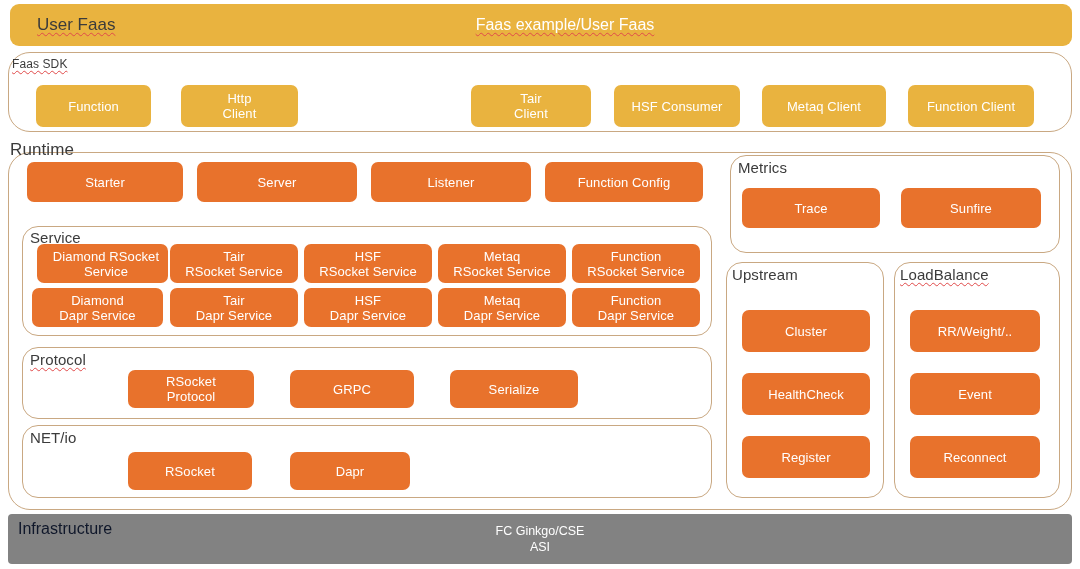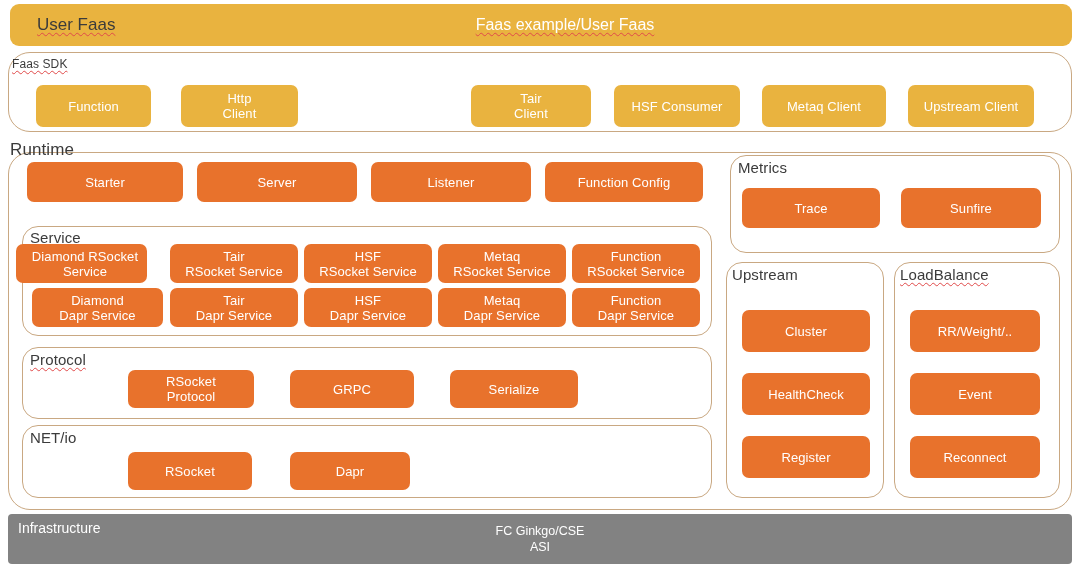--- a/index.html
+++ b/index.html
@@ -103,22 +103,22 @@
 
   
   .infra {
     background: #828282;
     border-radius: 4px;
   }
   .infra-left {
     position: absolute;
     left: 10px;
     top: 6px;
-    font-size: 14px;
-    color: #ffffff;
+    font-size: 16px;
+    color: #0f172a;
     white-space: nowrap;
   }
   .infra-center {
     position: absolute;
     left: 0; right: 0;
     top: 50%;
     transform: translateY(-50%);
     text-align: center;
     font-size: 12.5px;
     line-height: 16px;
@@ -139,34 +139,34 @@
   <div class="abs panel" style="left:8px; top:52px; width:1064px; height:80px;"></div>
   <div class="panel-label spell" style="left:12px; top:58px; font-size:12px;">Faas SDK</div>
 
   <div class="chip amber" style="left:36px;  top:85px; width:115px; height:42px;">Function</div>
   <div class="chip amber" style="left:181px; top:85px; width:117px; height:42px;">Http
 Client</div>
   <div class="chip amber" style="left:471px; top:85px; width:120px; height:42px;">Tair
 Client</div>
   <div class="chip amber" style="left:614px; top:85px; width:126px; height:42px;">HSF Consumer</div>
   <div class="chip amber" style="left:762px; top:85px; width:124px; height:42px;">Metaq Client</div>
-  <div class="chip amber" style="left:908px; top:85px; width:126px; height:42px;">Upstream Client</div>
+  <div class="chip amber" style="left:908px; top:85px; width:126px; height:42px;">Function Client</div>
 
   <div class="abs panel" style="left:8px; top:152px; width:1064px; height:358px;"></div>
   <div class="panel-label" style="left:10px; top:141px; font-size:17px;">Runtime</div>
 
   <div class="chip orange" style="left:27px;  top:162px; width:156px; height:40px;">Starter</div>
   <div class="chip orange" style="left:197px; top:162px; width:160px; height:40px;">Server</div>
   <div class="chip orange" style="left:371px; top:162px; width:160px; height:40px;">Listener</div>
   <div class="chip orange" style="left:545px; top:162px; width:158px; height:40px;">Function Config</div>
 
   <div class="abs panel" style="left:22px; top:226px; width:690px; height:110px; border-radius:16px;"></div>
   <div class="panel-label" style="left:30px; top:230px;">Service</div>
 
-  <div class="chip orange" style="left:16px;  top:244px; width:131px; height:39px;padding-left:10px;">Diamond RSocket
+  <div class="chip orange" style="left:37px;  top:244px; width:131px; height:39px;padding-left:10px;">Diamond RSocket
 Service</div>
   <div class="chip orange" style="left:170px; top:244px; width:128px; height:39px;">Tair
 RSocket Service</div>
   <div class="chip orange" style="left:304px; top:244px; width:128px; height:39px;">HSF
 RSocket Service</div>
   <div class="chip orange" style="left:438px; top:244px; width:128px; height:39px;">Metaq
 RSocket Service</div>
   <div class="chip orange" style="left:572px; top:244px; width:128px; height:39px;">Function
 RSocket Service</div>
 

